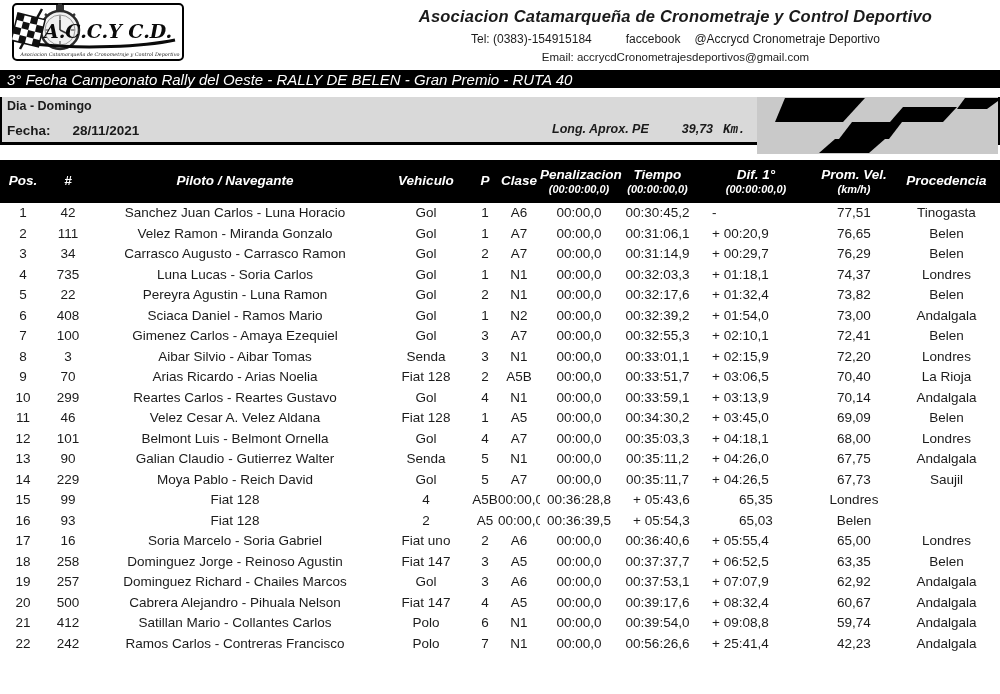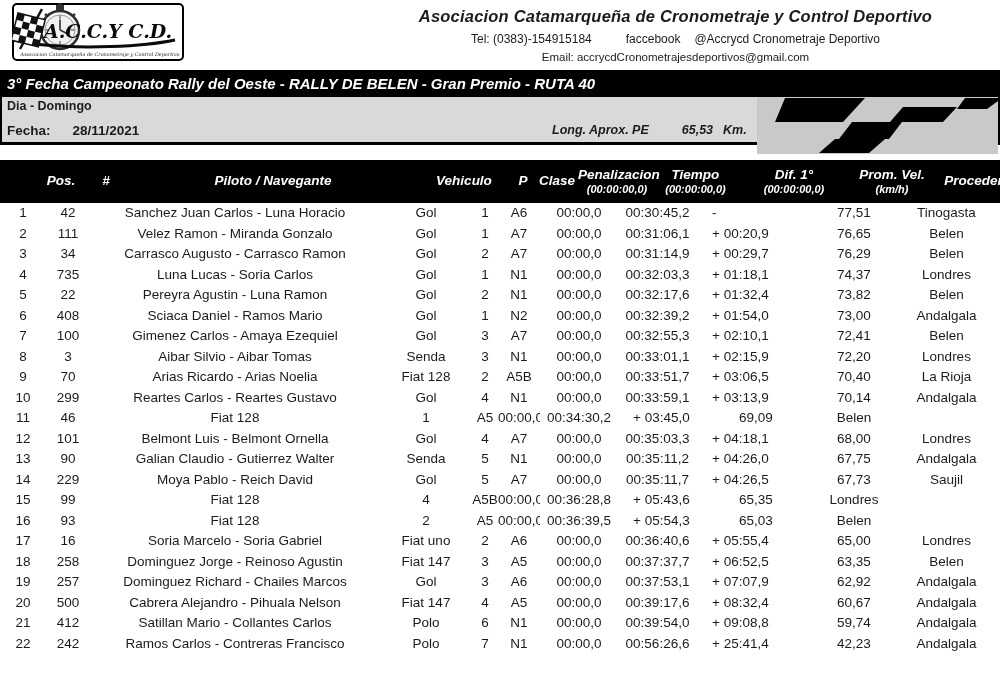--- a/index.html
+++ b/index.html
@@ -11,41 +11,41 @@
   .letterhead { position:absolute; top:0; left:0; right:0; height:66px; background:#fff;text-decoration:underline; }
   .logo-box { position:absolute; top:3px; left:12px; width:172px; height:58px; }
   .head-right { position:absolute; left:355px; right:4px; top:7px; text-align:center; }
   .org-name { font-size:16.5px; font-weight:bold; font-style:italic; letter-spacing:.2px; }
   .contact-row { margin-top:6px; font-size:12px; display:flex; justify-content:center; align-items:baseline; }
   .contact-row .tel { margin-right:34px; }
   .contact-row .fb-label { margin-right:14px; }
   .email-line { margin-top:5px; font-size:11.5px; }
 
   
-  .title-bar { position:absolute; top:70px; left:0; right:0; height:27px; background:#000;
+  .title-bar { position:absolute; top:70px; left:0; right:0; height:18px; background:#000;
                color:#fff; display:flex; align-items:center; padding-left:7px;
-               font-size:15px; font-weight:bold; font-style:italic; }
+               font-size:15px; font-weight:normal; font-style:italic; }
 
   
   .info-band { position:absolute; top:97px; left:0; right:0; height:48px; background:#d9d9d9;
                border-left:2px solid #000; border-right:2px solid #000; border-bottom:3px solid #000;text-align:center; }
   .day-label { position:absolute; top:2px; left:5px; font-size:12.5px; font-weight:bold; }
   .classification { position:absolute; top:15px; left:4px; font-size:20px; font-weight:bold; font-style:italic; }
   .fecha-row { position:absolute; bottom:4px; left:5px; font-size:13.5px; font-weight:bold; }
   .fecha-row .val { margin-left:22px; }
   .long-row { position:absolute; left:550px; bottom:5px; font-size:12.5px; font-weight:bold; font-style:italic; }
   .long-row .val { margin-left:33px; }
-  .long-row .unit { margin-left:10px; }
+  .long-row .unit { margin-left:10px;font-family:Liberation Mono, monospace; }
   .flag-art { position:absolute; right:0; top:0; width:241px; height:57px; }
 
   
   .results-table { position:absolute; top:160px; left:0; width:1000px;
                    --cols:46px 44px 290px 92px 26px 42px 78px 79px 118px 78px 107px; }
   .thead { display:grid; grid-template-columns:var(--cols); background:#000; color:#fff;
-           height:43px; align-items:center; font-weight:bold; font-style:italic;padding-left:38px; }
+           height:43px; align-items:center; font-weight:bold; font-style:italic; }
   .hcell { text-align:center; line-height:1.2; }
   .hlabel { font-size:13.5px; }
   .hsub { font-size:11px; }
   .tbody { background:#fff; }
   .trow { display:grid; grid-template-columns:var(--cols); height:20.5px; line-height:20.5px; font-size:13.5px; }
   .cell { text-align:center; white-space:nowrap; overflow:hidden; }
   .cell.c8 { text-align:left; padding-left:15px; }
 </style>
 </head>
 <body>
@@ -110,21 +110,21 @@
   <div class="title-bar">
     <span>3° Fecha Campeonato Rally del Oeste - RALLY DE BELEN - Gran Premio - RUTA 40</span>
   </div>
 
   <div class="info-band">
     <div class="day-label">Dia - Domingo</div>
     <div class="fecha-row">
       <span>Fecha:</span><span class="val">28/11/2021</span>
     </div>
     <div class="long-row">
-      <span>Long. Aprox. PE</span><span class="val">65,53</span><span class="unit">Km.</span>
+      <span>Long. Aprox. PE</span><span class="val">39,73</span><span class="unit">Km.</span>
     </div>
     <div class="flag-art">
       <svg width="241" height="57" viewBox="0 0 241 57">
         <rect x="0" y="0" width="241" height="57" fill="#c9c9c9"></rect>
         <g fill="#000">
           <polygon points="28,1 108,1 86,25 18,25"></polygon>
           <polygon points="146,10 200,10 186,25 133,25"></polygon>
           <polygon points="208,1 241,1 241,4 230,12 200,12"></polygon>
           <polygon points="95,25 145,25 132,42 82,42"></polygon>
           <polygon points="78,42 128,42 112,56 62,56"></polygon>
@@ -300,20 +300,21 @@
           <div class="cell c5">N1</div>
           <div class="cell c6">00:00,0</div>
           <div class="cell c7">00:33:59,1</div>
           <div class="cell c8">+ 03:13,9</div>
           <div class="cell c9">70,14</div>
           <div class="cell c10">Andalgala</div>
         </div>
         <div class="trow">
           <div class="cell c0">11</div>
           <div class="cell c1">46</div>
+          <div class="cell c2">Velez Cesar A. Velez Aldana</div>
           <div class="cell c3">Fiat 128</div>
           <div class="cell c4">1</div>
           <div class="cell c5">A5</div>
           <div class="cell c6">00:00,0</div>
           <div class="cell c7">00:34:30,2</div>
           <div class="cell c8">+ 03:45,0</div>
           <div class="cell c9">69,09</div>
           <div class="cell c10">Belen</div>
         </div>
         <div class="trow">

